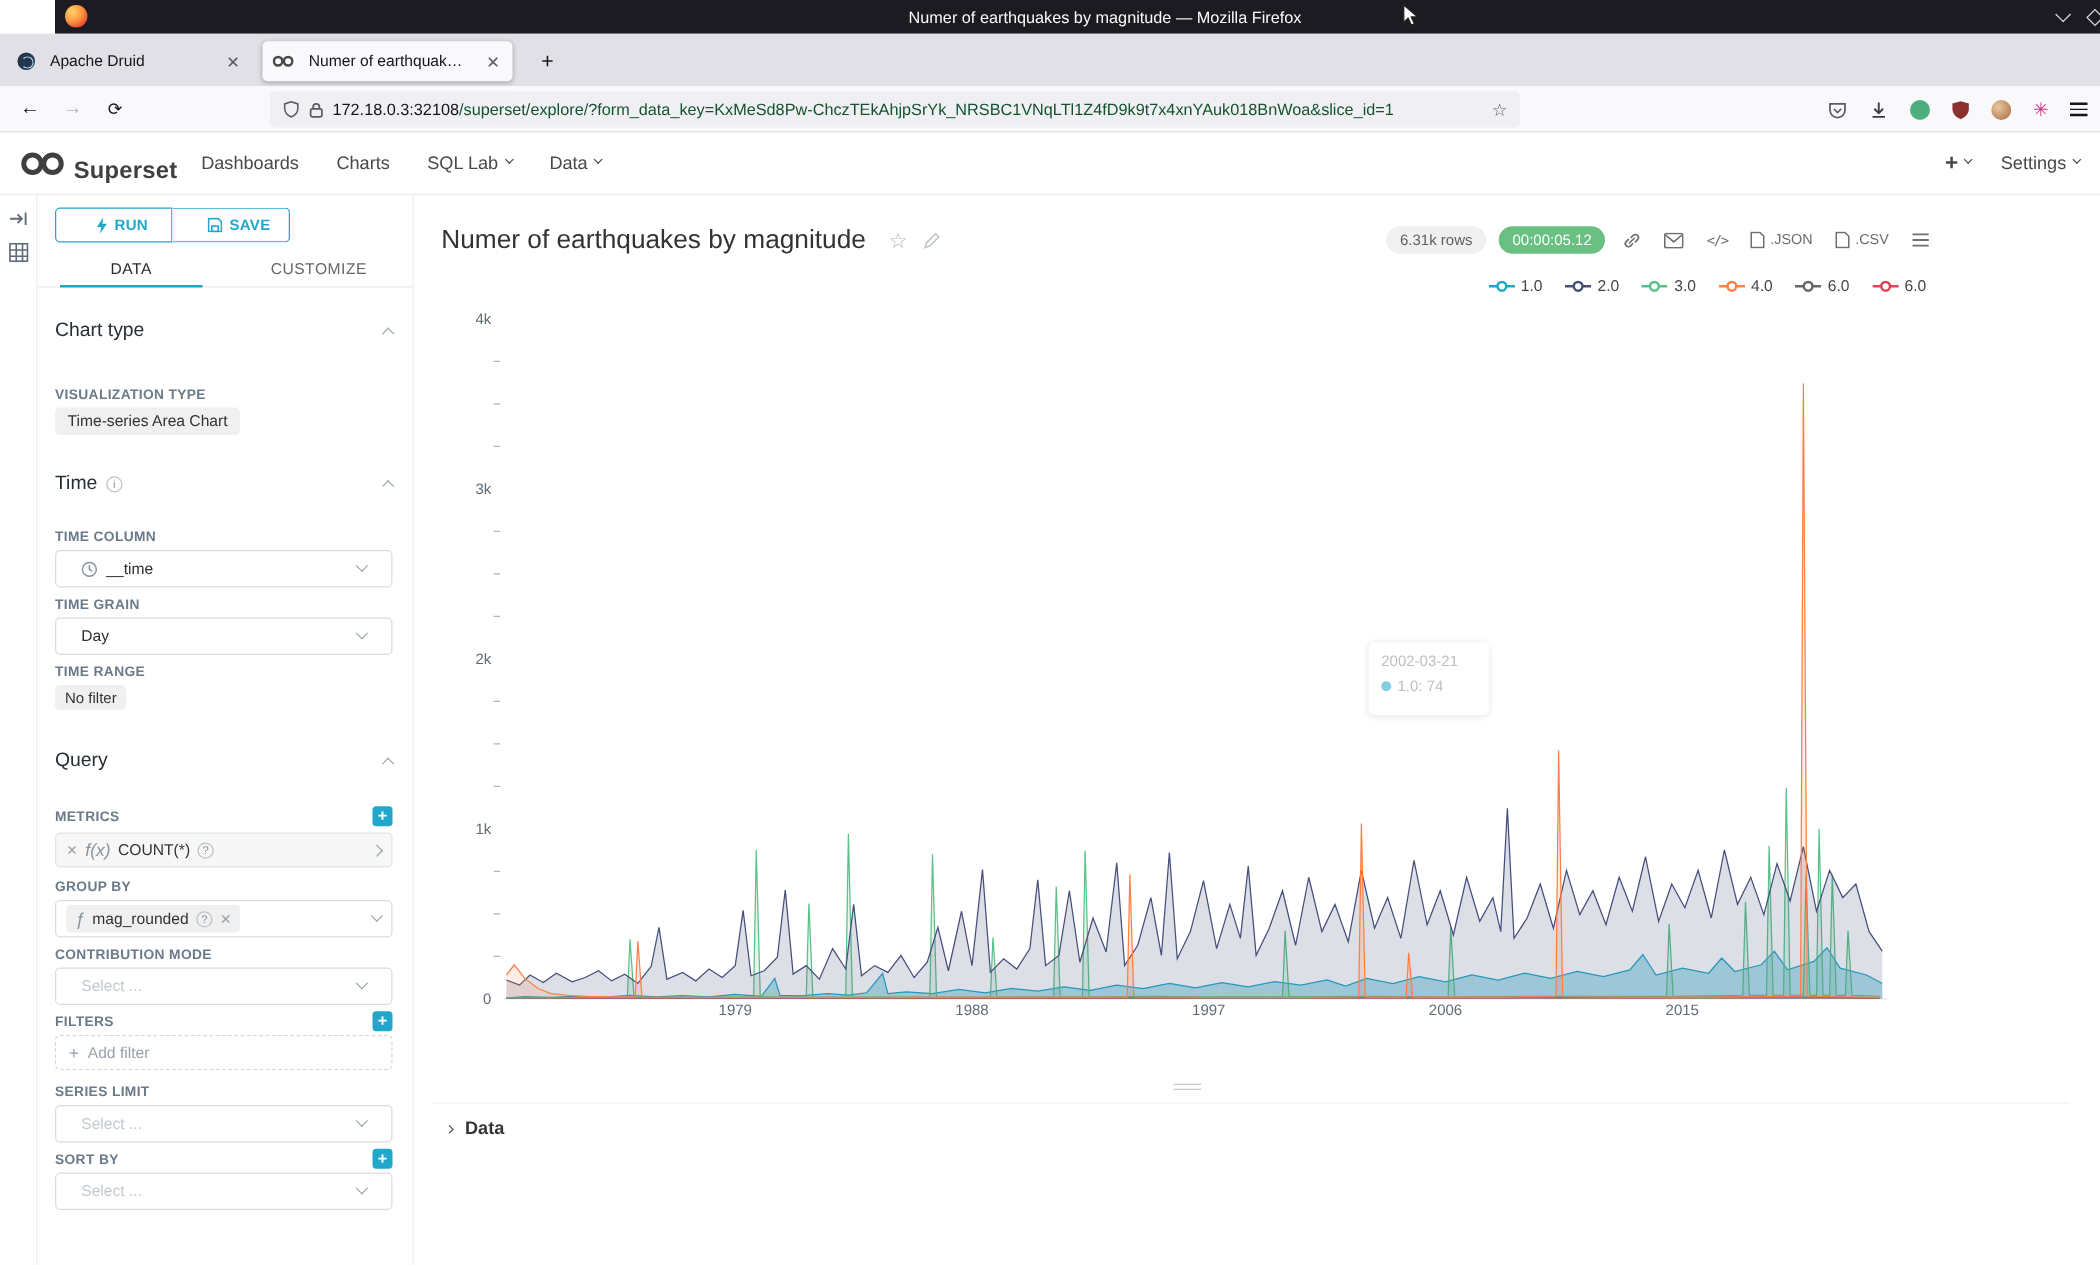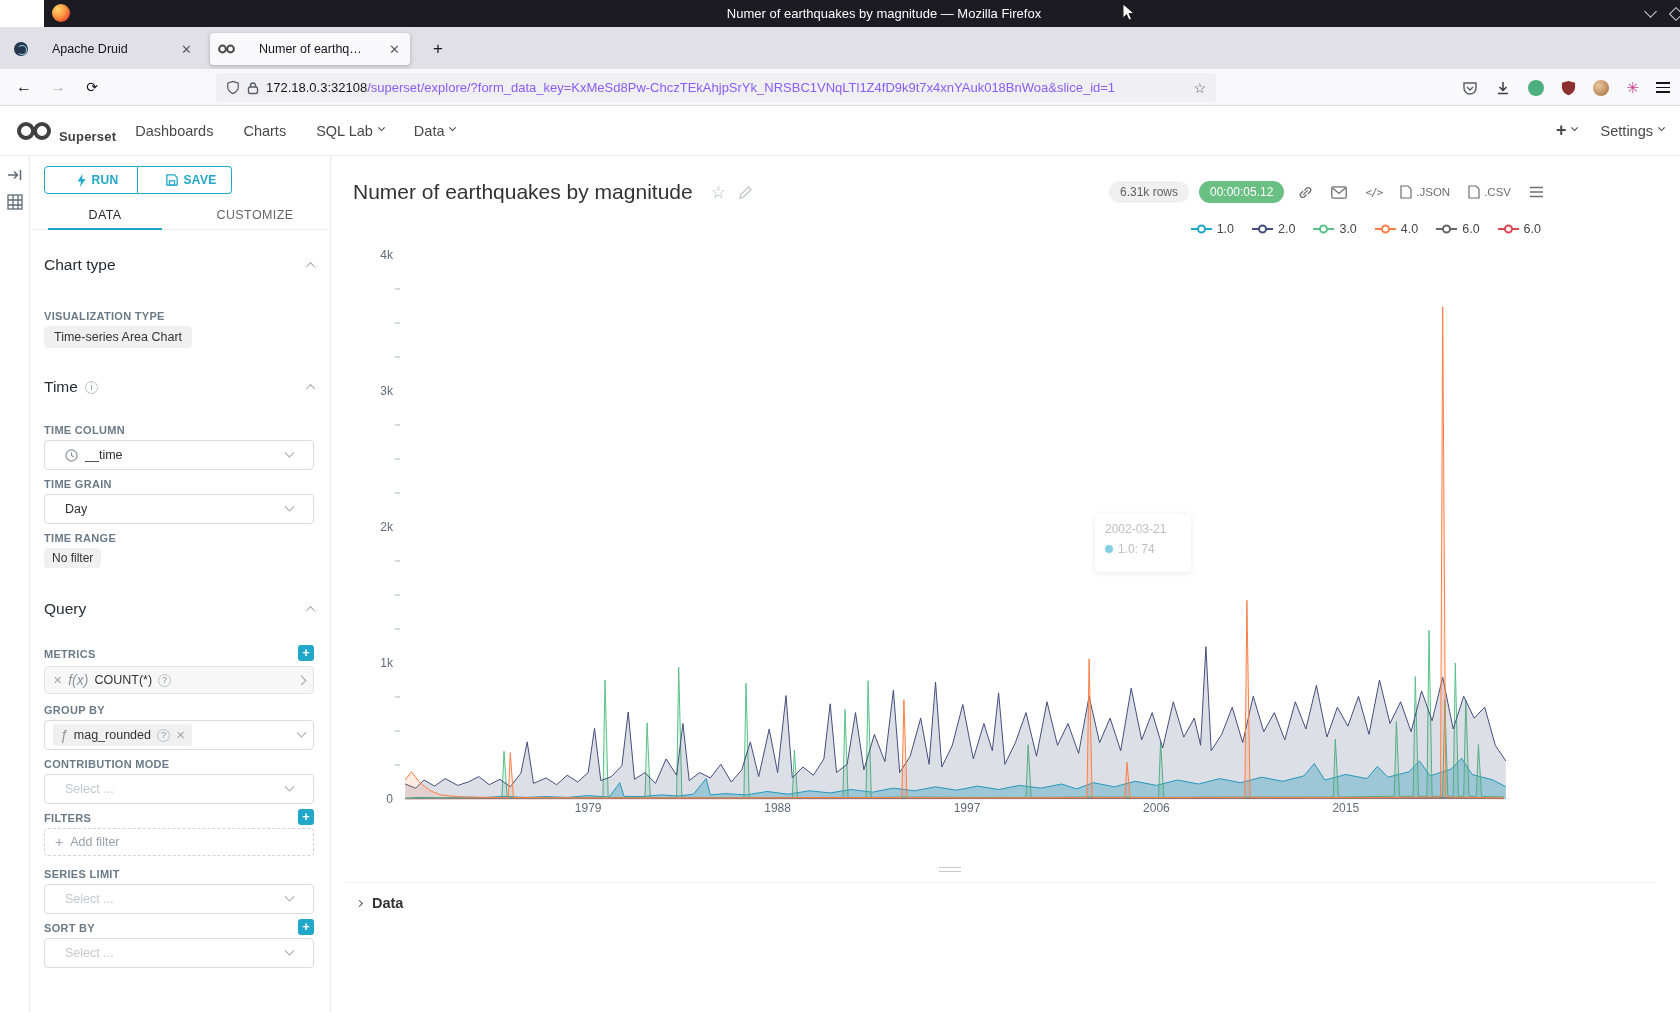--- a/index.html
+++ b/index.html
@@ -14,41 +14,41 @@
   .win-controls { position:absolute; right:10px; top:0; height:27px; display:flex; align-items:center; gap:16px; }
   .win-min { width:9px; height:9px; border-right:1.6px solid #d8d8de; border-bottom:1.6px solid #d8d8de; transform:rotate(45deg); margin-top:-4px; }
   .win-max { width:10px; height:10px; border:1.6px solid #d8d8de; transform:rotate(45deg); }
   .win-close { width:17px; height:17px; border-radius:50%; background:#f4633c; color:#4a120a; font-size:12px; line-height:16px; text-align:center; font-weight:bold; }
   .mouse-cursor { position:absolute; left:1078px; top:3px; }
 
   .tabstrip { position:absolute; left:0; top:27px; width:1680px; height:42px; background:#e0e0e6; }
   .tab { position:absolute; top:6px; height:32px; border-radius:4px; display:flex; align-items:center; padding:0 8px; font-size:12.5px; color:#15141a; }
   .tab.inactive { left:6px; width:196px; }
   .tab.active { left:210px; width:200px; background:#f9f9fb; box-shadow:0 1px 4px rgba(0,0,0,.25); }
-  .tab-label { white-space:nowrap; overflow:hidden; text-overflow:ellipsis; flex:1; margin:0 24px; }
+  .tab-label { white-space:nowrap; overflow:hidden; text-overflow:ellipsis; flex:1; margin:0 12px; }
   .tab-close { color:#5b5b66; font-size:13px; padding:0 2px; }
   .favicon-druid { width:14px; height:14px; border-radius:50%; background:#24364d; flex:none; position:relative; }
   .favicon-druid::after { content:""; position:absolute; left:3px; top:3px; width:8px; height:8px; border-radius:50%; border:1.5px solid #9fd3e8; border-left-color:transparent; }
   .newtab-btn { position:absolute; left:425px; top:10px; width:26px; height:26px; text-align:center; line-height:24px; font-size:17px; color:#15141a; border-radius:4px; }
 
   .navbar { position:absolute; left:0; top:69px; width:1680px; height:37px; background:#f9f9fb; border-bottom:1px solid #d7d7db; }
   .nav-btn { position:absolute; top:5px; width:28px; height:28px; text-align:center; line-height:26px; font-size:16px; color:#15141a; border-radius:4px; }
   .urlbar { position:absolute; left:216px; top:4px; width:1000px; height:29px; background:#f0f0f4; border-radius:4px; display:flex; align-items:center; padding:0 10px; gap:7px; }
   .urlbar-text { font-size:13px; white-space:nowrap; overflow:hidden; min-width:0; flex:1; }
   .url-host { color:#15141a; }
-  .url-path { color:#8b5cf6;margin-top:24px; }
+  .url-path { color:#14532d;margin-top:24px; }
   .url-star { color:#5b5b66; font-size:14px; margin-left:6px; }
   .navbar-right { position:absolute; right:10px; top:4px; height:29px; display:flex; align-items:center; gap:17px; }
   .ext-dot { width:16px; height:16px; border-radius:50%; }
   .hamburger span { display:block; width:14px; height:1.8px; background:#15141a; margin:2.6px 0; }
 
   
   .app-header { position:absolute; left:0; top:106px; width:1680px; height:50px; background:#fff; border-bottom:1px solid #ececec; display:flex; align-items:center; padding:0 16px; }
   .brand { display:flex; align-items:center; gap:7px; }
-  .brand-name { font-size:13px; font-weight:bold; color:#404040; letter-spacing:.2px;margin-top:12px; }
+  .brand-name { font-size:19px; font-weight:bold; color:#404040; letter-spacing:.2px;margin-top:12px; }
   .main-nav { display:flex; gap:30px; margin-left:19px; font-size:14.5px; color:#484848; align-items:center; }
   .main-nav .nav-item { display:flex; align-items:center; gap:6px; }
   .header-right { margin-left:auto; display:flex; align-items:center; gap:24px; color:#484848; font-size:14.5px; }
   .plus-menu { display:flex; align-items:center; gap:5px; font-size:18px; font-weight:bold; }
 
   .chev { display:inline-block; width:7px; height:7px; border-right:1.6px solid #9aa4ad; border-bottom:1.6px solid #9aa4ad; }
   .chev.up { transform:rotate(-135deg) translate(-1px,-1px); }
   .chev.down { transform:rotate(45deg) translate(-2px,-2px); }
   .chev.right { transform:rotate(-45deg); }
   .chev.small { width:5px; height:5px; border-width:1.4px; }

